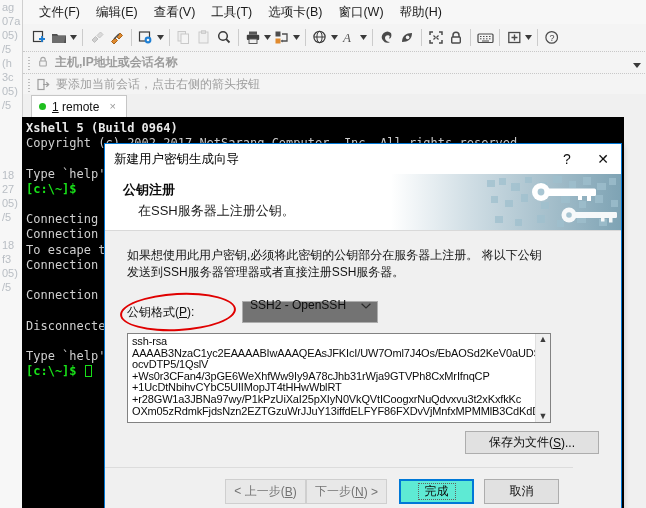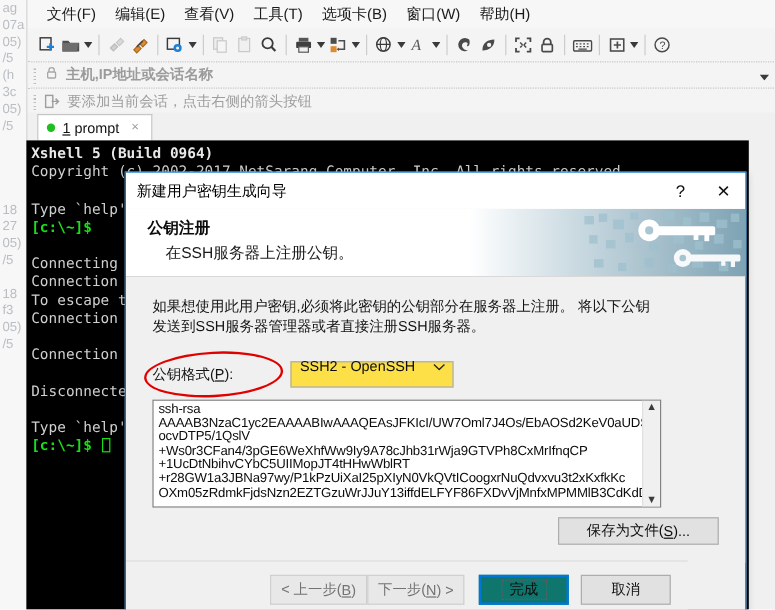--- a/index.html
+++ b/index.html
@@ -296,21 +296,21 @@
     align-items: center;
   }
   .dlg-fmt-label {
     font-size: 12px;
     color: #121212;
     width: 115px;
   }
   .dlg-fmt-label u { text-decoration: underline; }
   .combo {
     width: 136px; height: 22px;
-    background: #fde047;
+    background: #737373;
     border: 1px solid #adadad;
     display: flex;
     align-items: center;
     justify-content: space-between;
     padding: 0 6px 14px 7px;
     box-sizing: border-box;
     font-size: 12px;
     color: #0d0d0d;
   }
   .red-ellipse {
@@ -366,21 +366,21 @@
     display: flex;
     align-items: center;
     justify-content: center;
     box-sizing: border-box;
     cursor: default;
   }
   .btn u { text-decoration: underline; }
   .btn.disabled { color: #737373; border-color: #cfcfcf; background:#e8e8e8; }
   .btn.default {
     border: 2px solid #0078d7;
-    background: #0f766e;
+    background: #5eead4;
   }
   .btn.default .inner {
     border: 1px dotted #606060;
     padding: 0 6px;
     height: 15px;
     display:flex; align-items:center;
   }
   .btn-save {
     position: absolute;
     right: 22px; top: 200px;
@@ -639,21 +639,21 @@
             <rect x="1" y="1.5" width="6" height="10" fill="none" stroke="#9e9e9e" stroke-width="1.2"></rect>
             <path d="M6 6.5h5.5M9.3 4.2l2.4 2.3-2.4 2.3" fill="none" stroke="#9e9e9e" stroke-width="1.2"></path>
           </svg>
       </span>
       <span class="hint">要添加当前会话，点击右侧的箭头按钮</span>
     </div>
 
     <div class="tabstrip">
       <div class="tab">
         <span class="tab-dot"></span>
-        <span class="tab-label"><u>1</u><span> prompt</span></span>
+        <span class="tab-label"><u>1</u><span> remote</span></span>
         <span class="tab-close">×</span>
       </div>
     </div>
 
   </div>
 
   <div class="terminal">
     <div id="term-lines">
         <div class="term-line bold">Xshell 5 (Build 0964)</div>
         <div class="term-line">Copyright (c) 2002-2017 NetSarang Computer, Inc. All rights reserved.</div>

